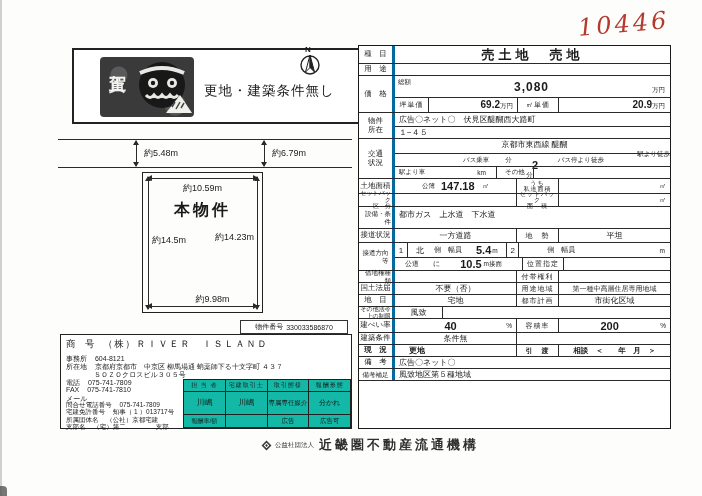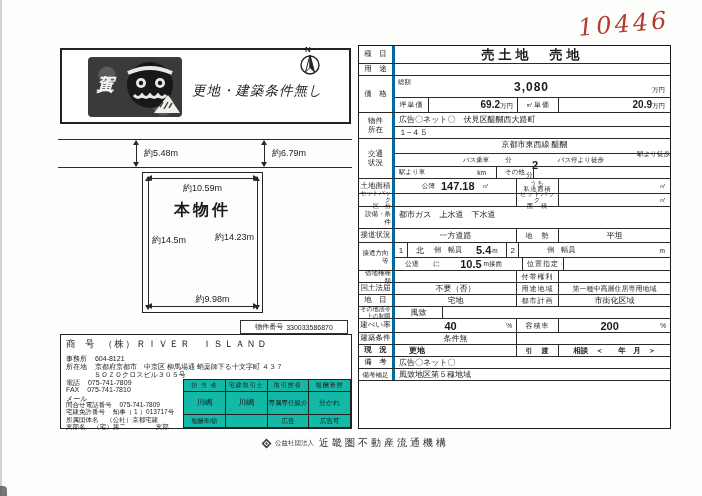--- a/index.html
+++ b/index.html
@@ -2,21 +2,21 @@
 <html><head>
 <meta charset="utf-8">
 <style>
   html,body{margin:0;padding:0;background:#fff;}
   *{box-sizing:border-box;}
   .page{position:relative;width:702px;height:496px;background:#fdfdfc;overflow:hidden;
         font-family:"Liberation Sans","DejaVu Sans",sans-serif;color:#1a1a1a;}
   .abs{position:absolute;}
 
   
-  .topbox{left:60px;top:48px;width:291px;height:76px;border:2px solid #222;background:#fff;font-style:italic;}
+  .topbox{left:72px;top:48px;width:291px;height:76px;border:2px solid #222;background:#fff;}
   .headline{left:130px;top:32px;font-size:13.5px;letter-spacing:1px;}
   .stamp{left:26px;top:7px;width:94px;height:60px;background:#3a3a3a;border-radius:4px;
          background-image:radial-gradient(circle at 20% 30%,rgba(150,150,150,.35) 0 8px,transparent 9px),
                           radial-gradient(circle at 80% 80%,rgba(160,160,160,.3) 0 10px,transparent 11px);}
   .stamp-text{left:6px;top:4px;writing-mode:vertical-rl;color:#f2f2ee;font-weight:bold;font-size:17px;
               letter-spacing:2px;font-family:"Liberation Serif","DejaVu Serif",serif;}
   .compassN{left:305px;top:45px;font-size:8px;font-weight:bold;}
 
   
   .dline{position:absolute;height:1px;background:#2a2a2a;}
@@ -76,21 +76,21 @@
   .ncell{flex:0 0 13px;align-self:stretch;border-right:1px solid #2a2a2a;display:flex;align-items:center;
          justify-content:center;font-size:8px;}
   .ncell.bl{border-left:1px solid #2a2a2a;}
   .sonota{align-self:stretch;border-left:1px solid #2a2a2a;border-right:1px solid #2a2a2a;display:flex;
           align-items:center;padding:0 8px;margin-left:10px;}
 
   
   .footer{left:263px;top:436px;display:flex;align-items:center;gap:5px;}
   .flogo{width:7px;height:7px;background:#3a3a3a;transform:rotate(45deg);box-shadow:inset 0 0 0 1.5px #3a3a3a,inset 0 0 0 2.5px #fff;}
   .fsmall{font-size:6.5px;color:#333;}
-  .flarge{font-size:10px;font-weight:normal;letter-spacing:3px;color:#2f2f2f;}
+  .flarge{font-size:13px;font-weight:bold;letter-spacing:3px;color:#2f2f2f;}
 
   
   .hand{position:absolute;color:#b5392d;font-family:"DejaVu Serif","Liberation Serif",serif;font-style:italic;}
   .hnum{left:578px;top:10px;font-size:24px;letter-spacing:3px;transform:rotate(-5deg);}
   .hnote1{left:630px;top:326px;font-size:15px;transform:rotate(4deg);font-style:normal;}
   .hnote2{left:627px;top:350px;font-size:15px;transform:rotate(2deg);font-style:normal;}
 
   .scan-edge{left:0;top:0;width:2px;height:496px;background:#9a9a9a;opacity:.45;}
   .scan-blob{left:0px;top:486px;width:7px;height:10px;background:#555;border-radius:0 4px 0 0;opacity:.8;}
 </style>

